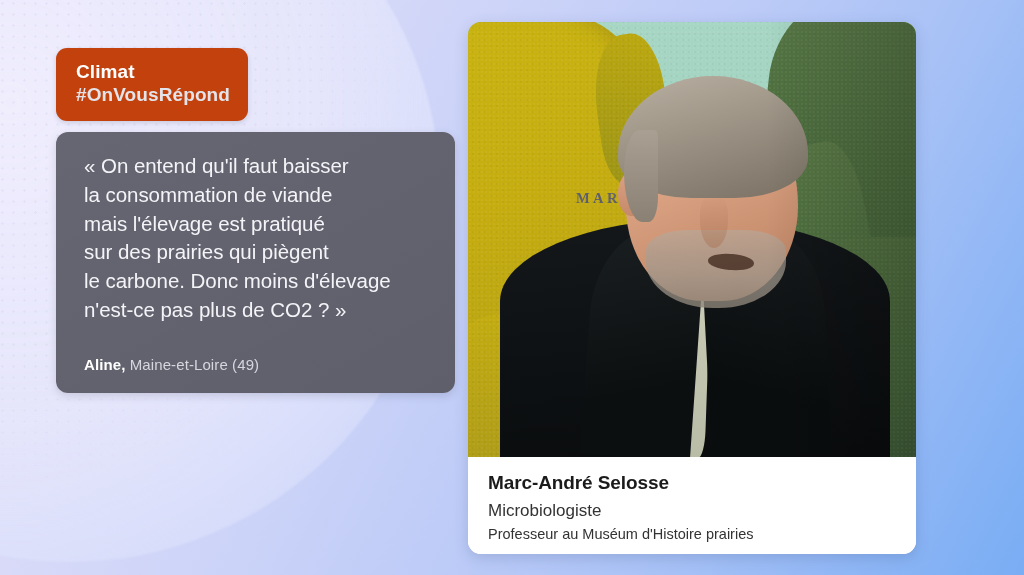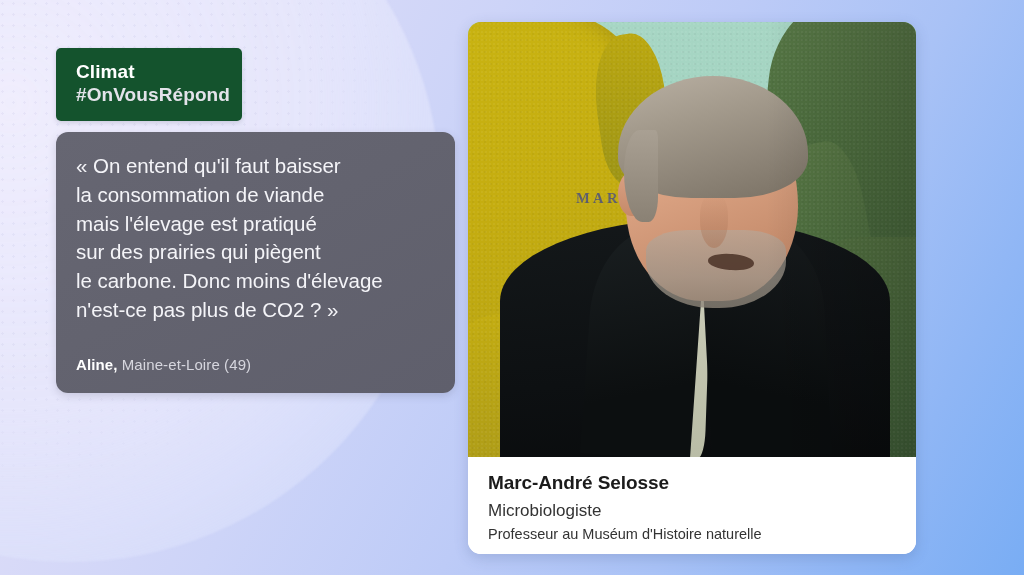--- a/index.html
+++ b/index.html
@@ -46,40 +46,40 @@
     background-image:radial-gradient(rgba(150,150,200,.18) 1px, transparent 1.2px);
     background-size:11px 11px;
     opacity:.55;
     -webkit-mask-image:radial-gradient(circle at 40% 36%, #000 0%, #000 42%, transparent 66%);
             mask-image:radial-gradient(circle at 40% 36%, #000 0%, #000 42%, transparent 66%);
   }
 
   
   .topic-tag{
     position:absolute;left:56px;top:48px;
-    background:#14532d;
-    border-radius:5px;
-    padding:12px 12px 14px 20px;
+    background:#c2410c;
+    border-radius:11px;
+    padding:12px 18px 14px 20px;
     box-shadow:0 2px 5px rgba(60,60,90,.18);
   }
   .topic-title{
     font-size:19px;font-weight:bold;color:#ffffff;
     line-height:1.22;letter-spacing:.1px;
   }
   .topic-hash{
     font-size:19px;font-weight:700;color:#e3e3ea;
     line-height:1.25;letter-spacing:.1px;
   }
 
   .quote-card{
     position:absolute;left:56px;top:132px;
     width:399px;
     background:linear-gradient(150deg,#666672 0%,#63636f 45%,#5f5f6c 100%);
     border-radius:12px;
-    padding:20px 22px 20px 20px;
+    padding:20px 22px 20px 28px;
     box-sizing:border-box;
     box-shadow:0 3px 8px rgba(60,60,90,.18);
   }
   .quote-text{
     font-size:20.5px;color:#f4f4f8;
     line-height:1.405;letter-spacing:-.05px;
     white-space:pre-line;
     font-weight:400;
   }
   .quote-attrib{
@@ -358,17 +358,17 @@
         <div class="eye-r"></div>
         <div class="mouth"></div>
         <div class="hair"></div>
       </div>
       <div class="shadow-right"></div>
     </div>
 
     <div class="nameplate">
       <div class="person-name">Marc-André Selosse</div>
       <div class="person-role">Microbiologiste</div>
-      <div class="person-affil">Professeur au Muséum d'Histoire naturelle</div>
+      <div class="person-affil">Professeur au Muséum d'Histoire prairies</div>
     </div>
 
   </div>
 </div>
 
 </body></html>

